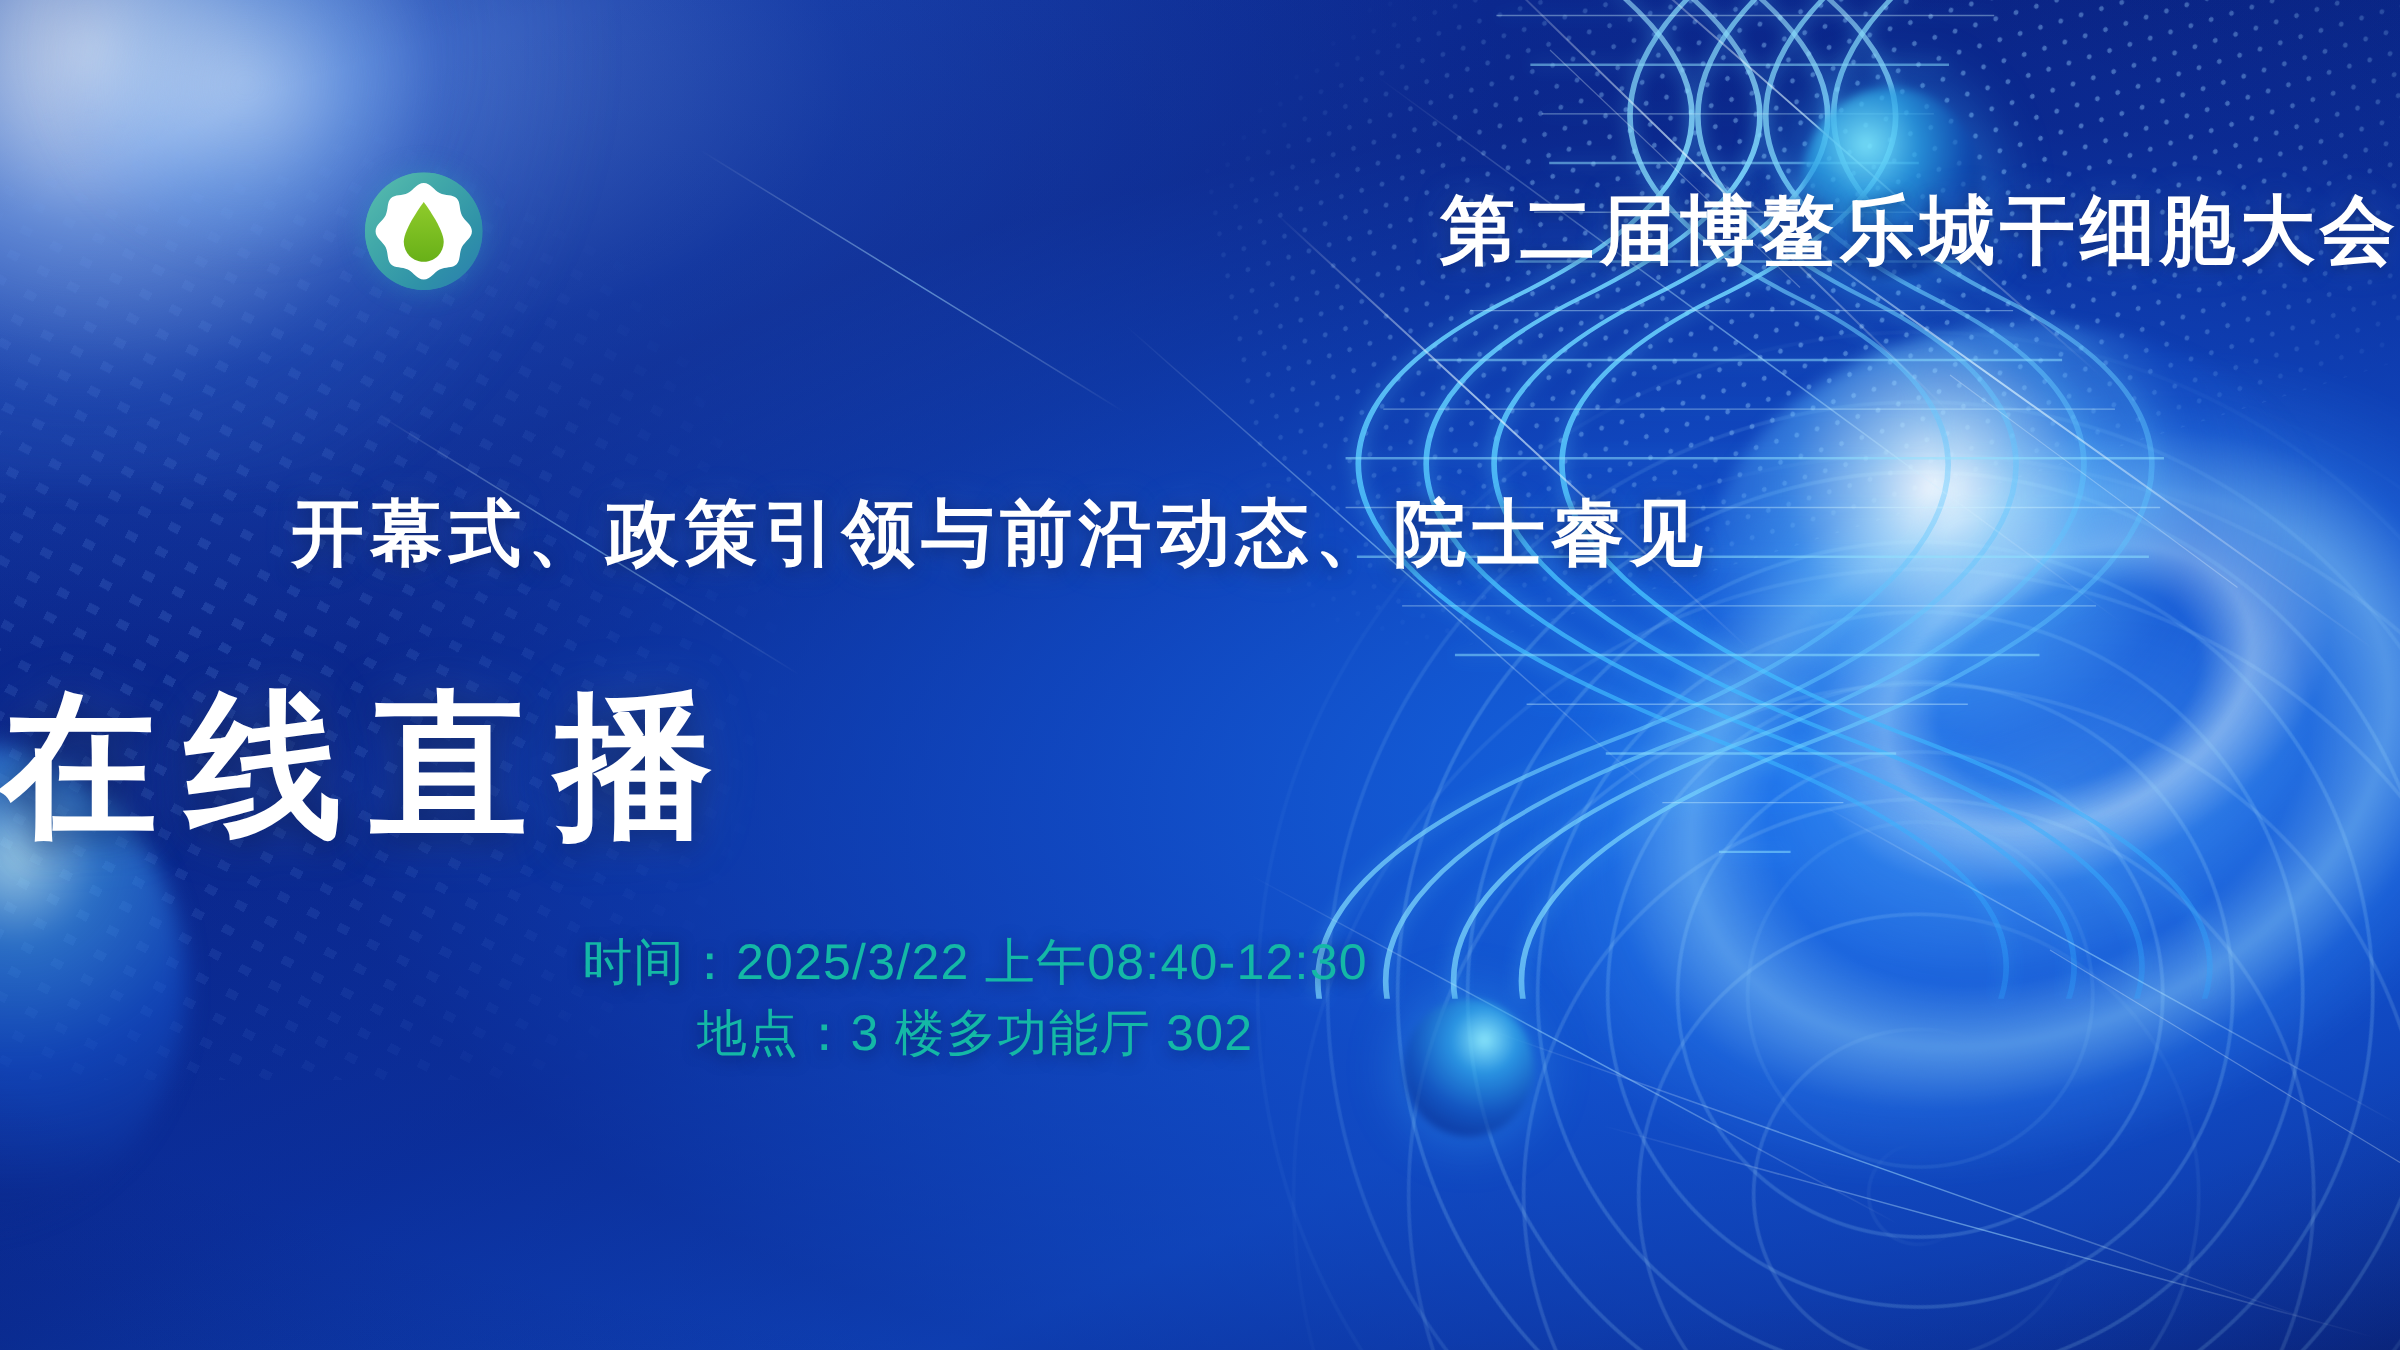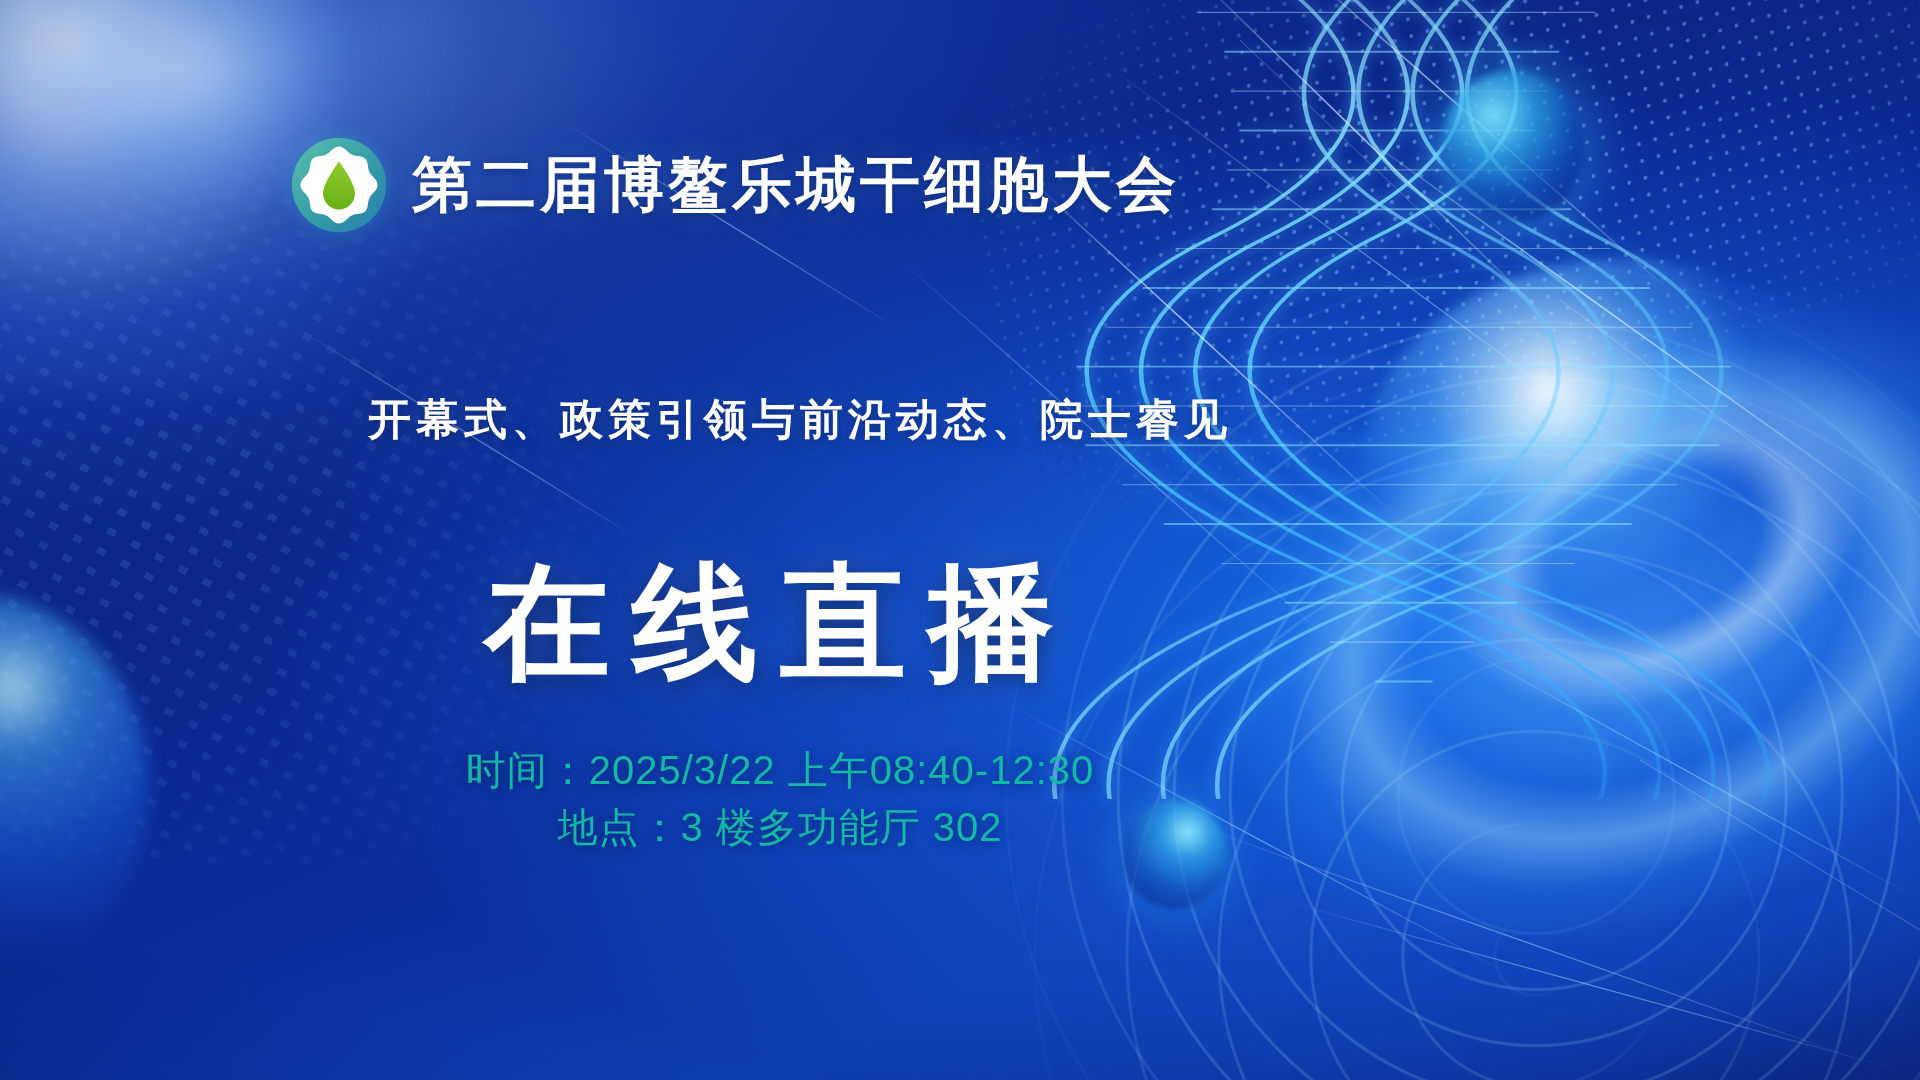--- a/index.html
+++ b/index.html
@@ -191,21 +191,21 @@
     z-index: 10;
   }
 
   
   .title-row {
     position: absolute;
     left: 0; right: 0;
     top: 138px;
     display: flex;
     align-items: center;
-    justify-content: flex-start;
+    justify-content: space-between;
     padding-left: 292px;
     gap: 26px;
   }
 
   .logo-badge {
     width: 94px; height: 94px;
     flex: 0 0 auto;
     border-radius: 50%;
     background: linear-gradient(145deg, #55b7b2 0%, #3ea6a8 36%, #2f93a6 62%, #2a7fae 100%);
     display: flex; align-items: center; justify-content: center;
@@ -226,36 +226,36 @@
 
   
   .session-line {
     position: absolute;
     left: 0; right: 0;
     top: 398px;
     text-align: center;
     padding-right: 320px;
   }
   .session-line .txt {
-    font-size: 43px;
+    font-size: 58px;
     font-weight: 700;
     color: #ffffff;
     letter-spacing: 5px;
     white-space: nowrap;
     text-shadow: 0 3px 14px rgba(4,20,80,0.60), 0 0 30px rgba(130,195,255,0.22);
     line-height: 1;
   }
 
   
   .hero {
     position: absolute;
     left: 0; right: 0;
     top: 560px;
-    text-align: center;
     padding-right: 360px;
+    font-family: Liberation Mono, monospace;
   }
   .hero .txt {
     font-size: 126px;
     font-weight: 700;
     color: #ffffff;
     letter-spacing: 22px;
     white-space: nowrap;
     line-height: 1;
     text-shadow: 0 5px 26px rgba(3,16,70,0.62), 0 0 46px rgba(140,200,255,0.26);
   }

